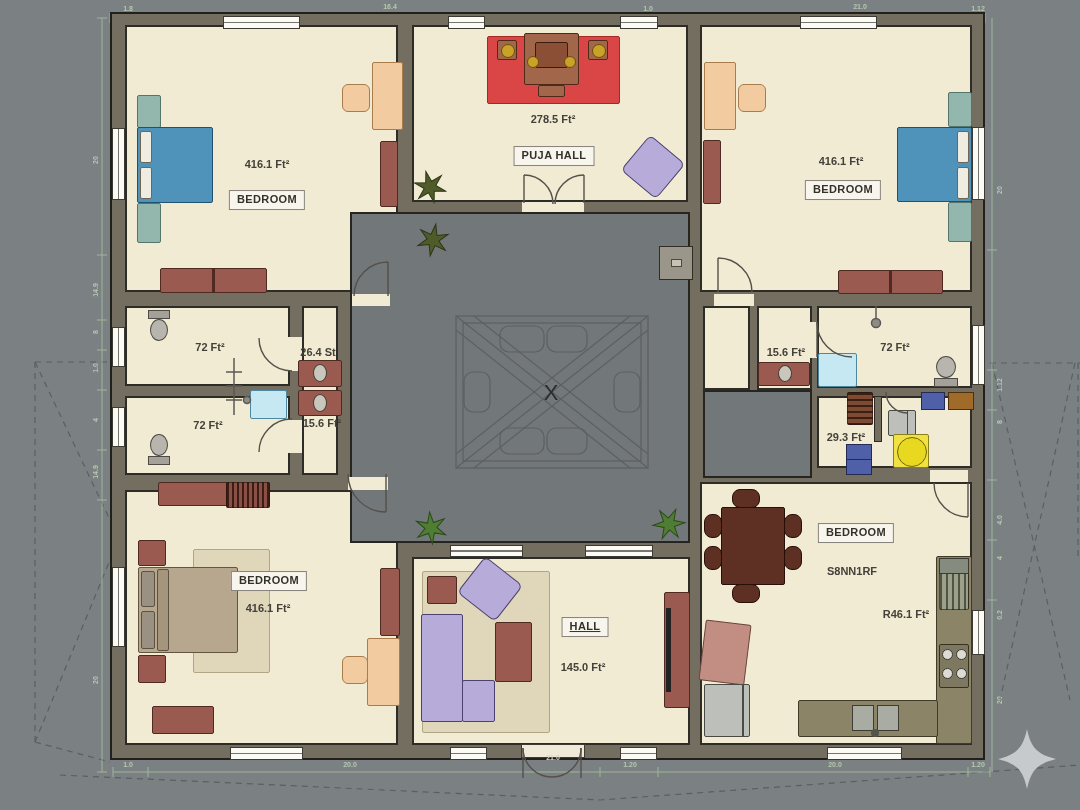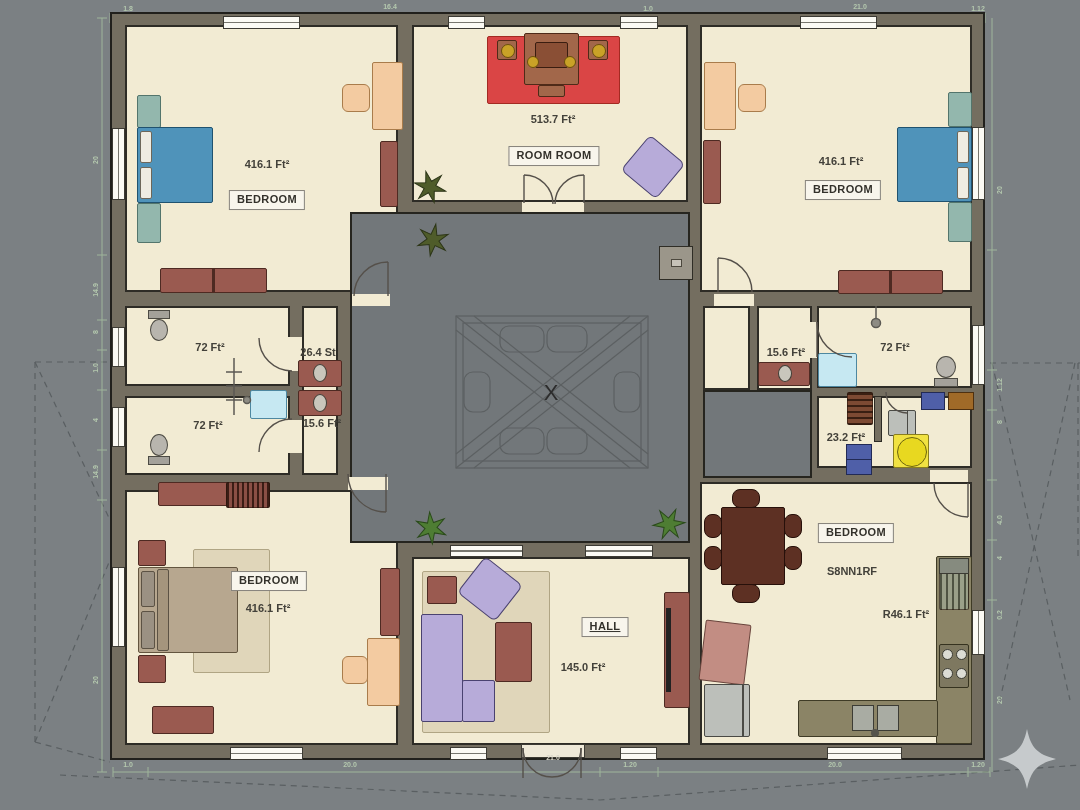--- a/index.html
+++ b/index.html
@@ -305,34 +305,34 @@
         <path d="M226,386 H242" fill="none"></path>
         <path d="M226,400 H242" fill="none"></path>
       <circle cx="247" cy="400" r="3.5"></circle>
       <path d="M876,306 V318" fill="none"></path>
       <circle cx="876" cy="323" r="4.5"></circle>
     </g>
   </svg>
 
   <div class="lbl" style="left:267px;top:200px;">BEDROOM</div>
   <div class="area" style="left:267px;top:164px;">416.1 Ft²</div>
-  <div class="lbl" style="left:554px;top:156px;">ROOM ROOM</div>
-  <div class="area" style="left:553px;top:119px;">513.7 Ft²</div>
+  <div class="lbl" style="left:554px;top:156px;">PUJA HALL</div>
+  <div class="area" style="left:553px;top:119px;">278.5 Ft²</div>
   <div class="lbl" style="left:843px;top:190px;">BEDROOM</div>
   <div class="area" style="left:841px;top:161px;">416.1 Ft²</div>
   <div class="area" style="left:210px;top:347px;">72 Ft²</div>
   <div class="area" style="left:208px;top:425px;">72 Ft²</div>
   <div class="area" style="left:318px;top:352px;">26.4 St</div>
   <div class="area" style="left:322px;top:423px;">15.6 Ft²</div>
   <div class="area" style="left:786px;top:352px;">15.6 Ft²</div>
   <div class="area" style="left:895px;top:347px;">72 Ft²</div>
-  <div class="area" style="left:846px;top:437px;">23.2 Ft²</div>
+  <div class="area" style="left:846px;top:437px;">29.3 Ft²</div>
   <div class="lbl" style="left:269px;top:581px;">BEDROOM</div>
   <div class="area" style="left:268px;top:608px;">416.1 Ft²</div>
-  <div class="lbl" style="left:605px;top:627px;text-decoration:underline;">HALL</div>
+  <div class="lbl" style="left:585px;top:627px;text-decoration:underline;">HALL</div>
   <div class="area" style="left:583px;top:667px;">145.0 Ft²</div>
   <div class="lbl" style="left:856px;top:533px;">BEDROOM</div>
   <div class="area" style="left:852px;top:571px;">S8NN1RF</div>
   <div class="area" style="left:906px;top:614px;">R46.1 Ft²</div>
   <div class="xmark" style="left:551px;top:393px;">X</div>
 
   <div class="dim" style="left:128px;top:8px;">1.8</div>
   <div class="dim" style="left:390px;top:6px;">16.4</div>
   <div class="dim" style="left:648px;top:8px;">1.0</div>
   <div class="dim" style="left:860px;top:6px;">21.0</div>

